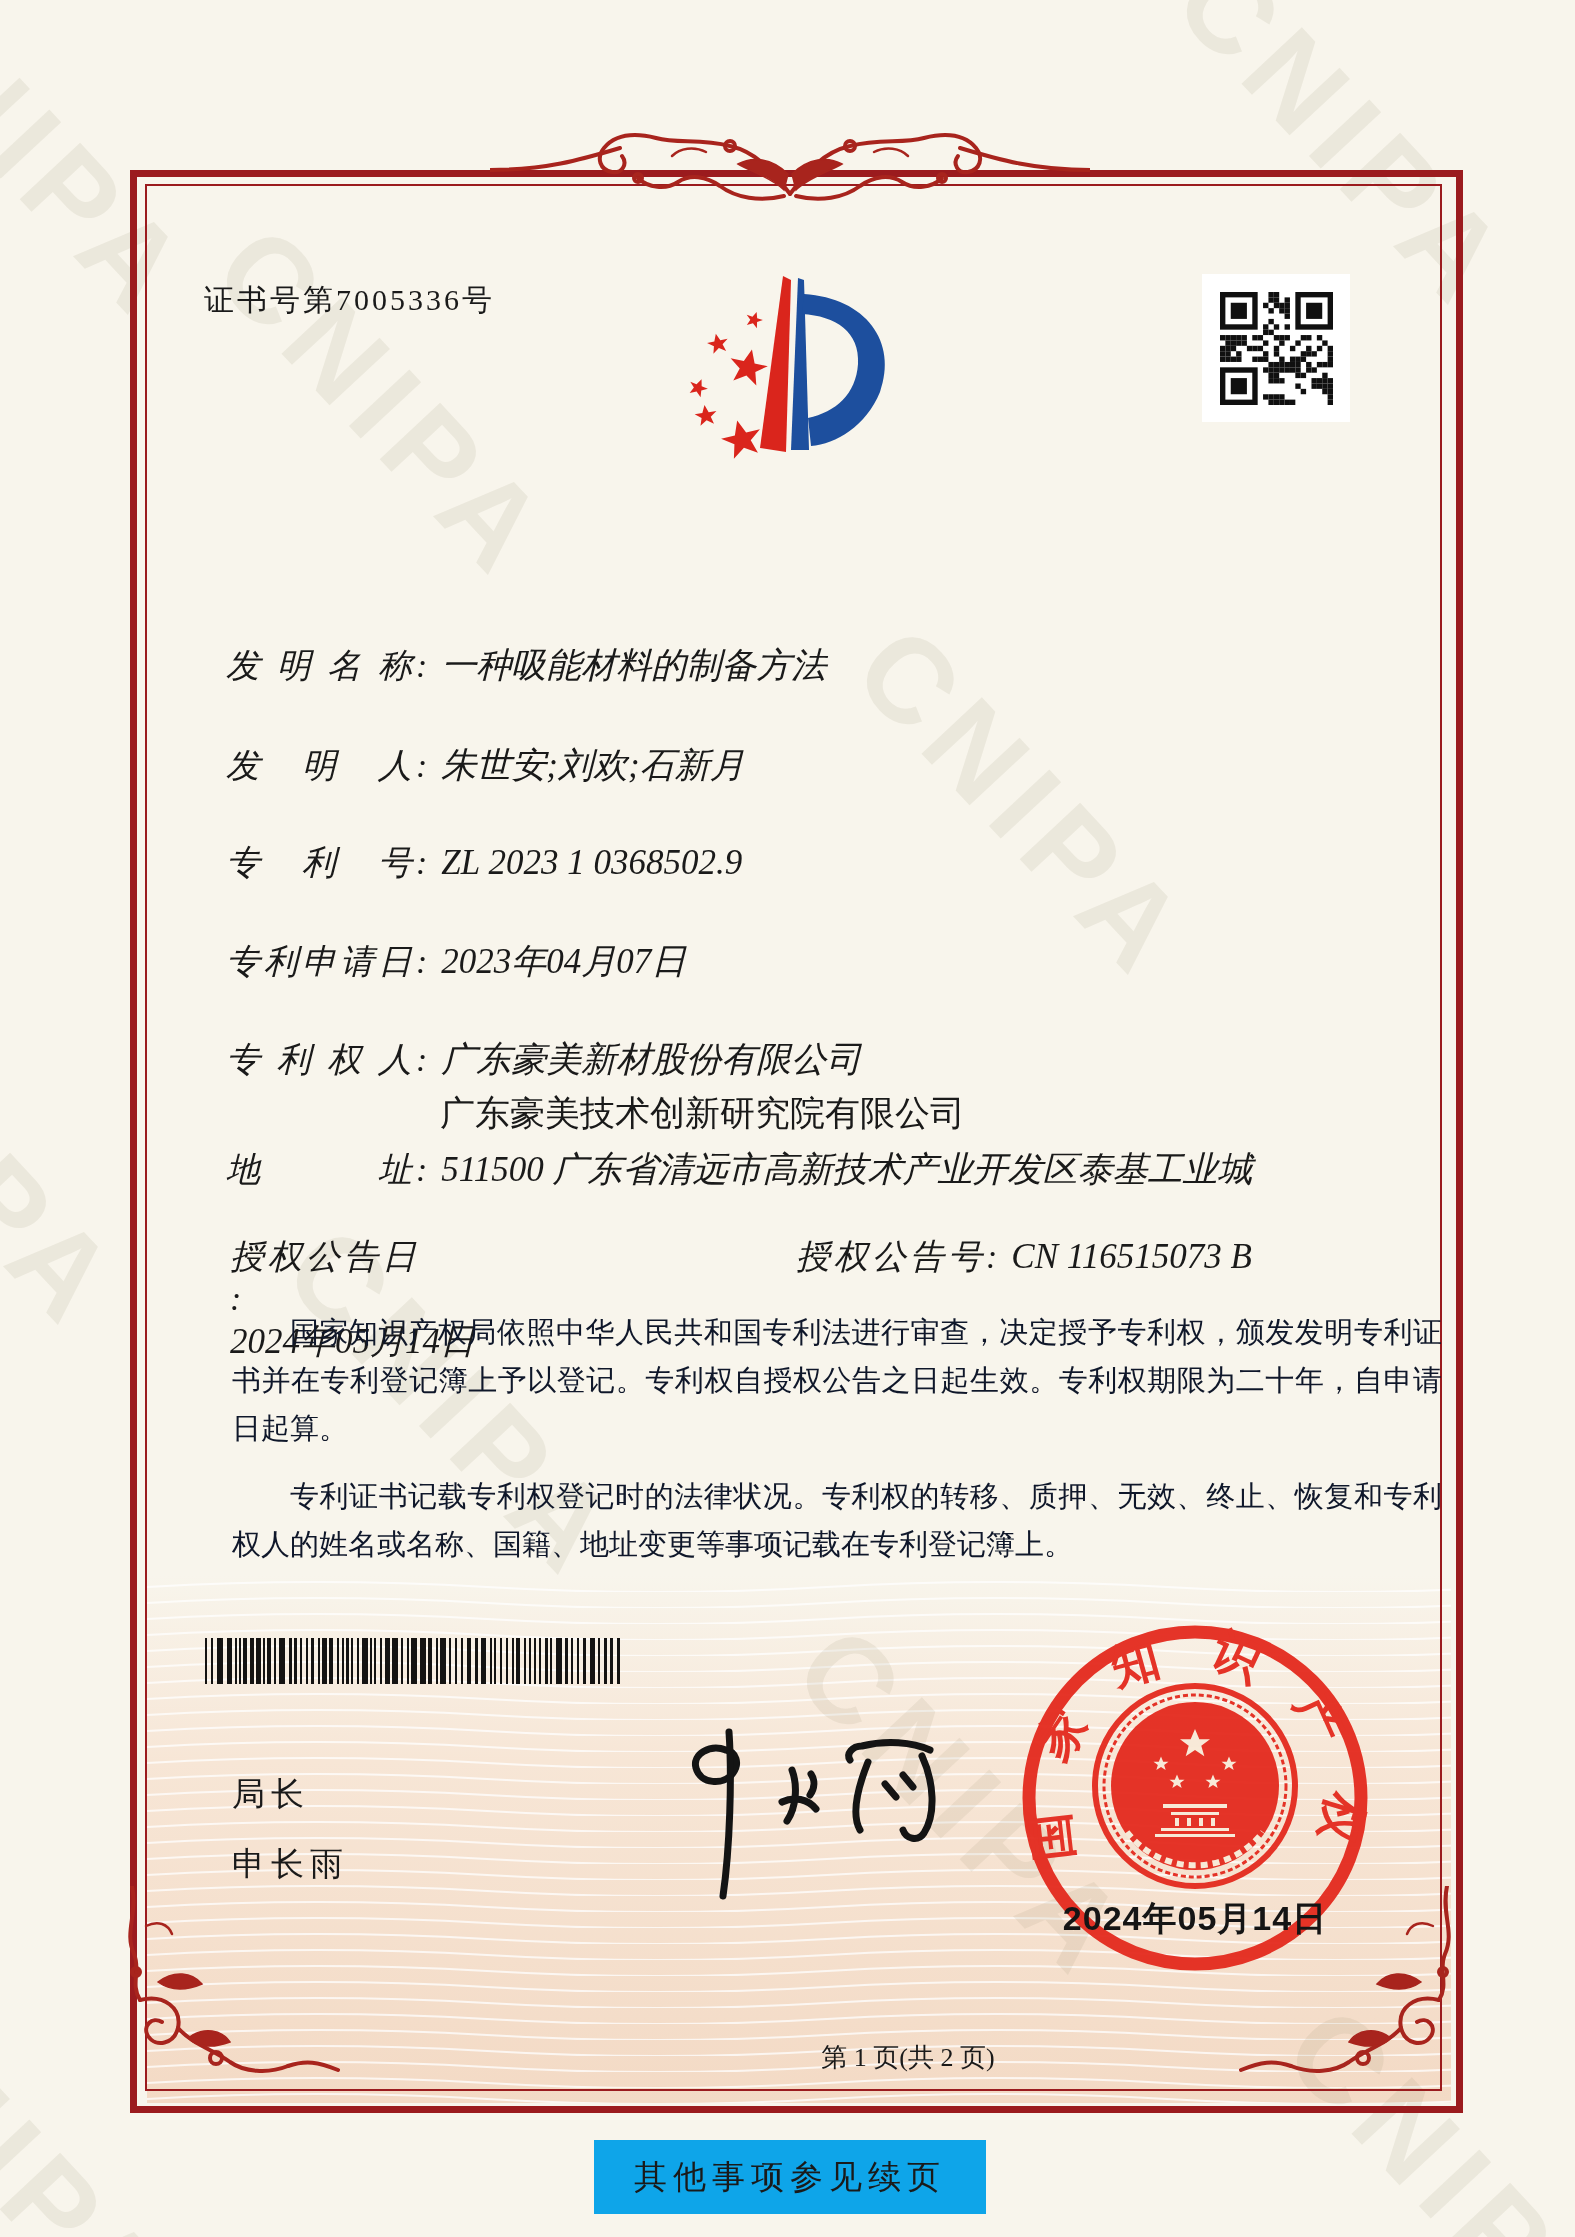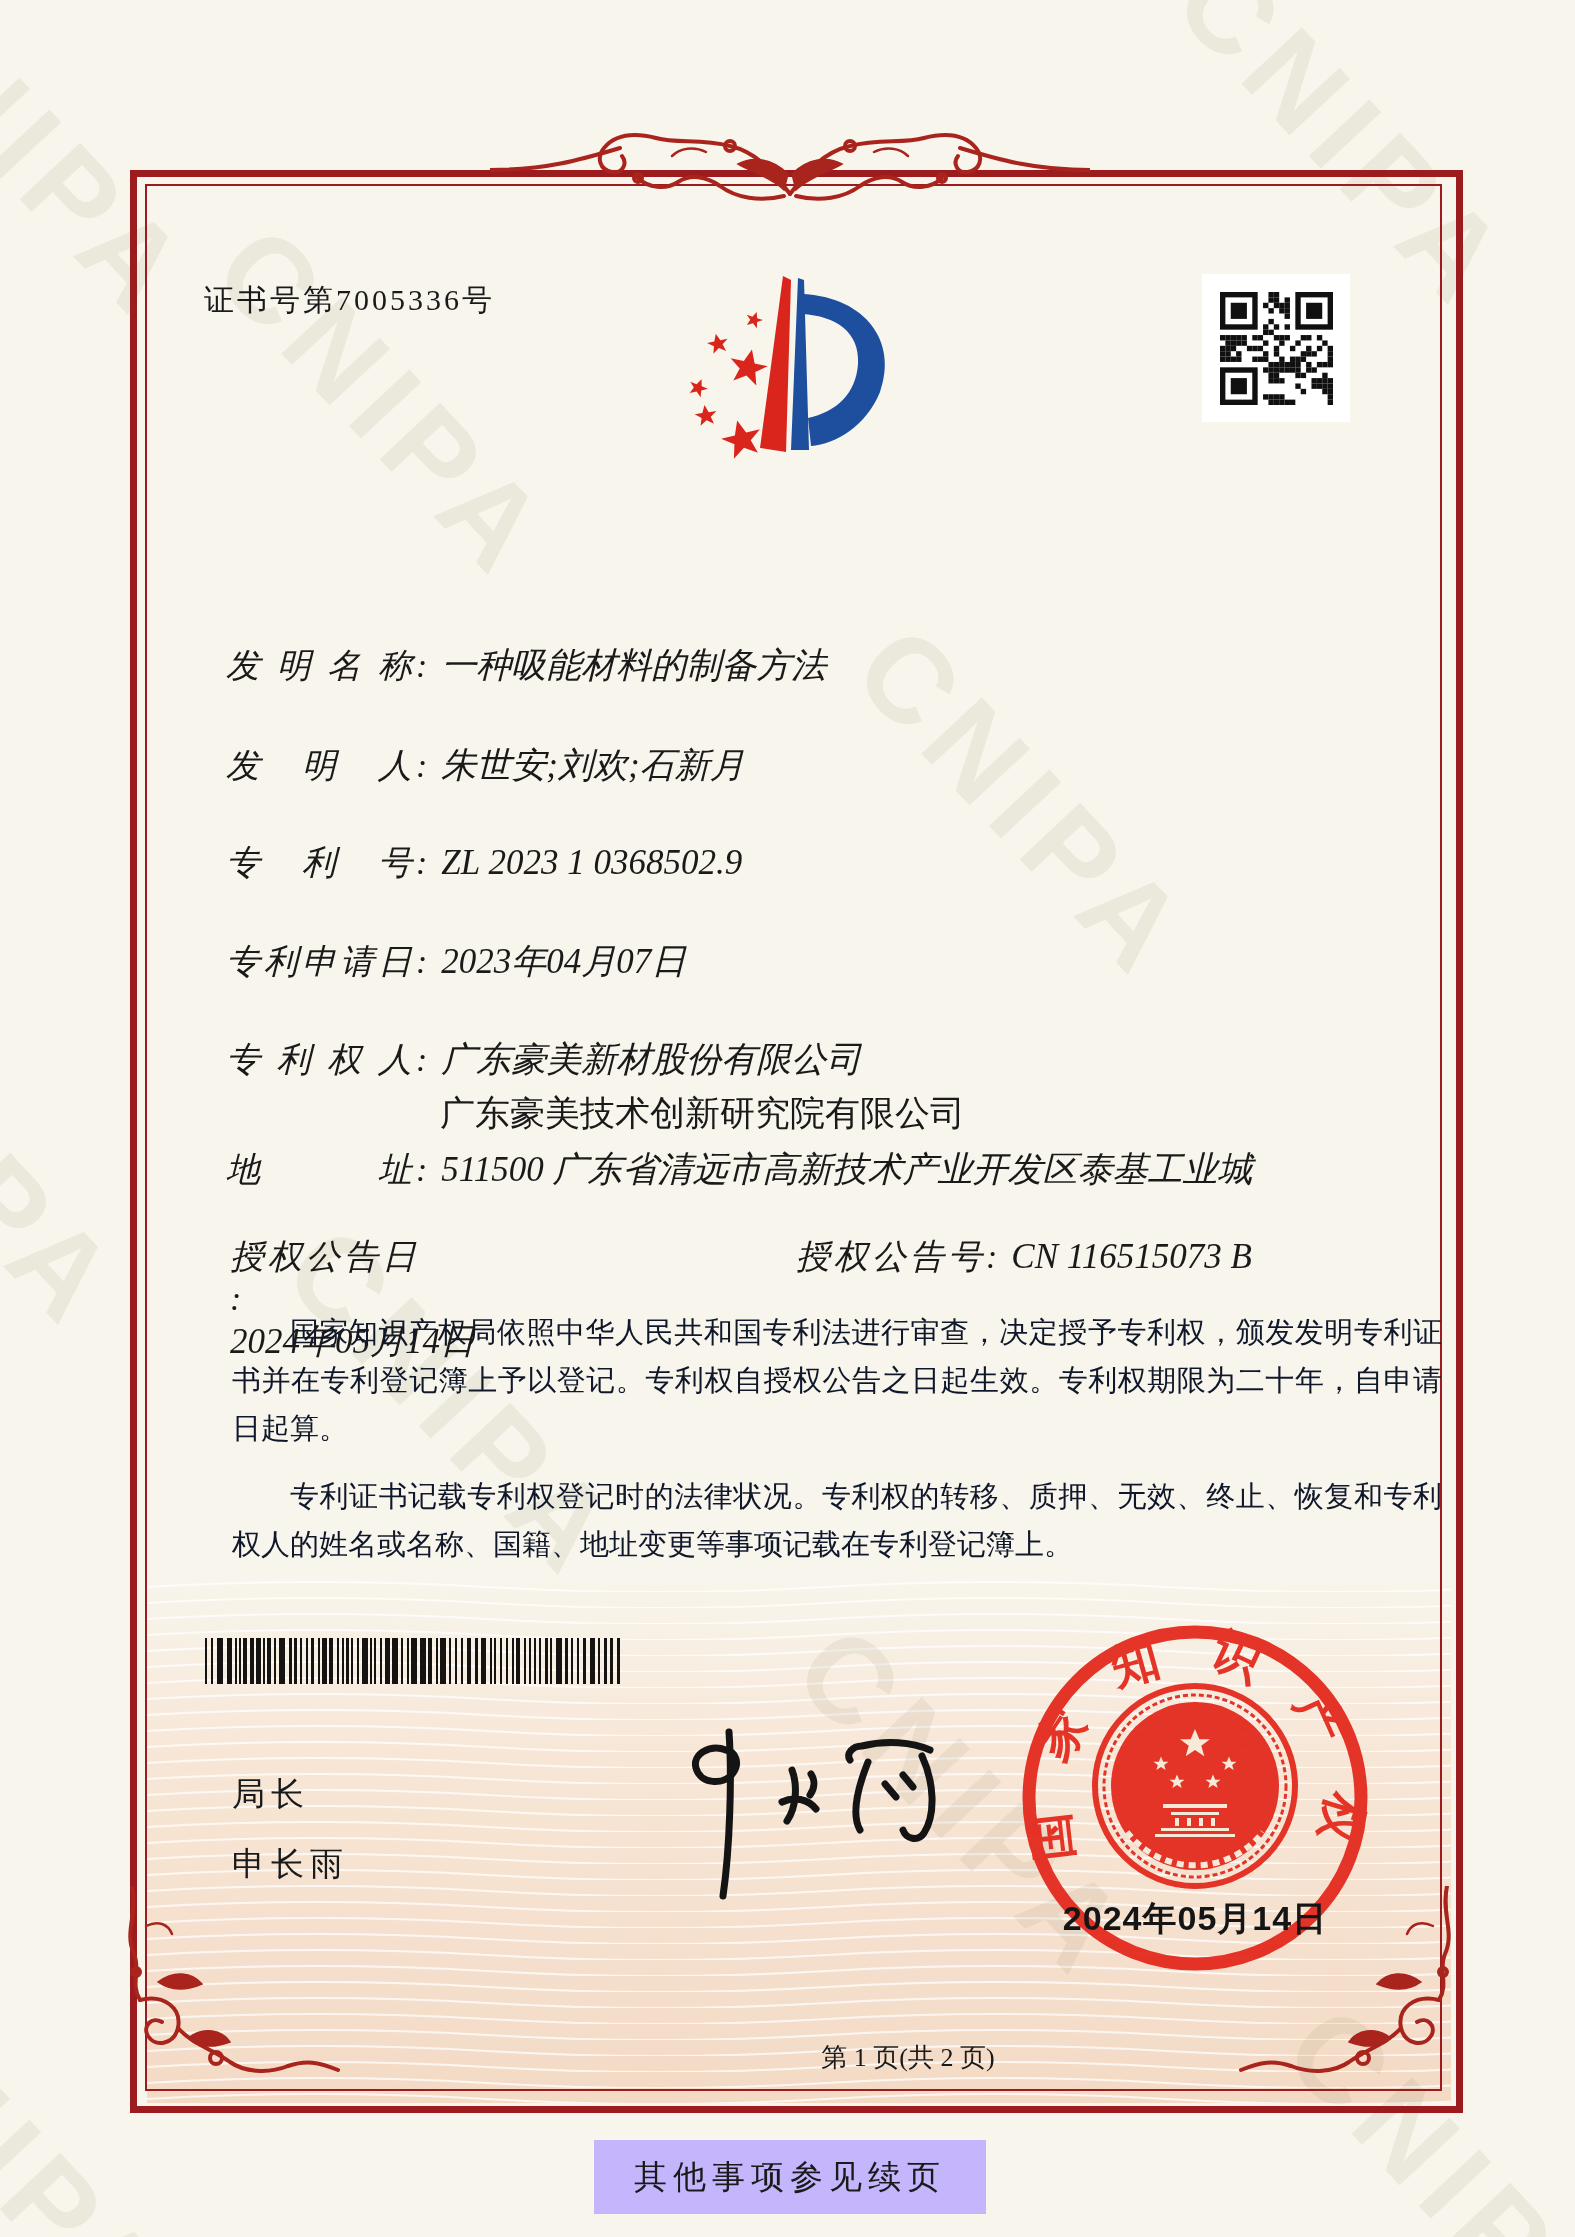--- a/index.html
+++ b/index.html
@@ -42,21 +42,21 @@
   .paras{position:absolute; left:228px; top:1304px; width:1218px; z-index:3;}
   .paras p{margin:4px; font-size:29px; line-height:48px; text-indent:58px;
     text-align:justify; color:#0f172a;}
   .paras p + p{margin-top:20px;}
   .signer{font-family:"Liberation Sans","DejaVu Sans",sans-serif;
     font-size:33px; letter-spacing:6px; font-weight:500; z-index:3;}
   .seal-date{left:1015px; top:1896px; width:360px; text-align:center; z-index:5;
     font-family:"Liberation Sans","DejaVu Sans",sans-serif; font-size:34px;
     font-weight:600; color:#151515; letter-spacing:1px;}
   .page-num{left:147px; top:2040px; width:1428px; text-align:center; font-size:26px; z-index:3;padding-left:47px;}
-  .note-box{left:594px; top:2140px; width:392px; height:74px; background:#c4b5fd; z-index:3;
+  .note-box{left:594px; top:2140px; width:392px; height:74px; background:#0ea5e9; z-index:3;
     text-align:center; line-height:74px; font-size:33px; letter-spacing:6px;}
   .orn{z-index:4; pointer-events:none;}
 </style>
 </head>
 <body>
 
 <div class="page">
 
   <div class="wm" style="left:-70px; top:-60px;">CNIPA</div>
   <div class="wm" style="left:1250px; top:-70px;">CNIPA</div>

